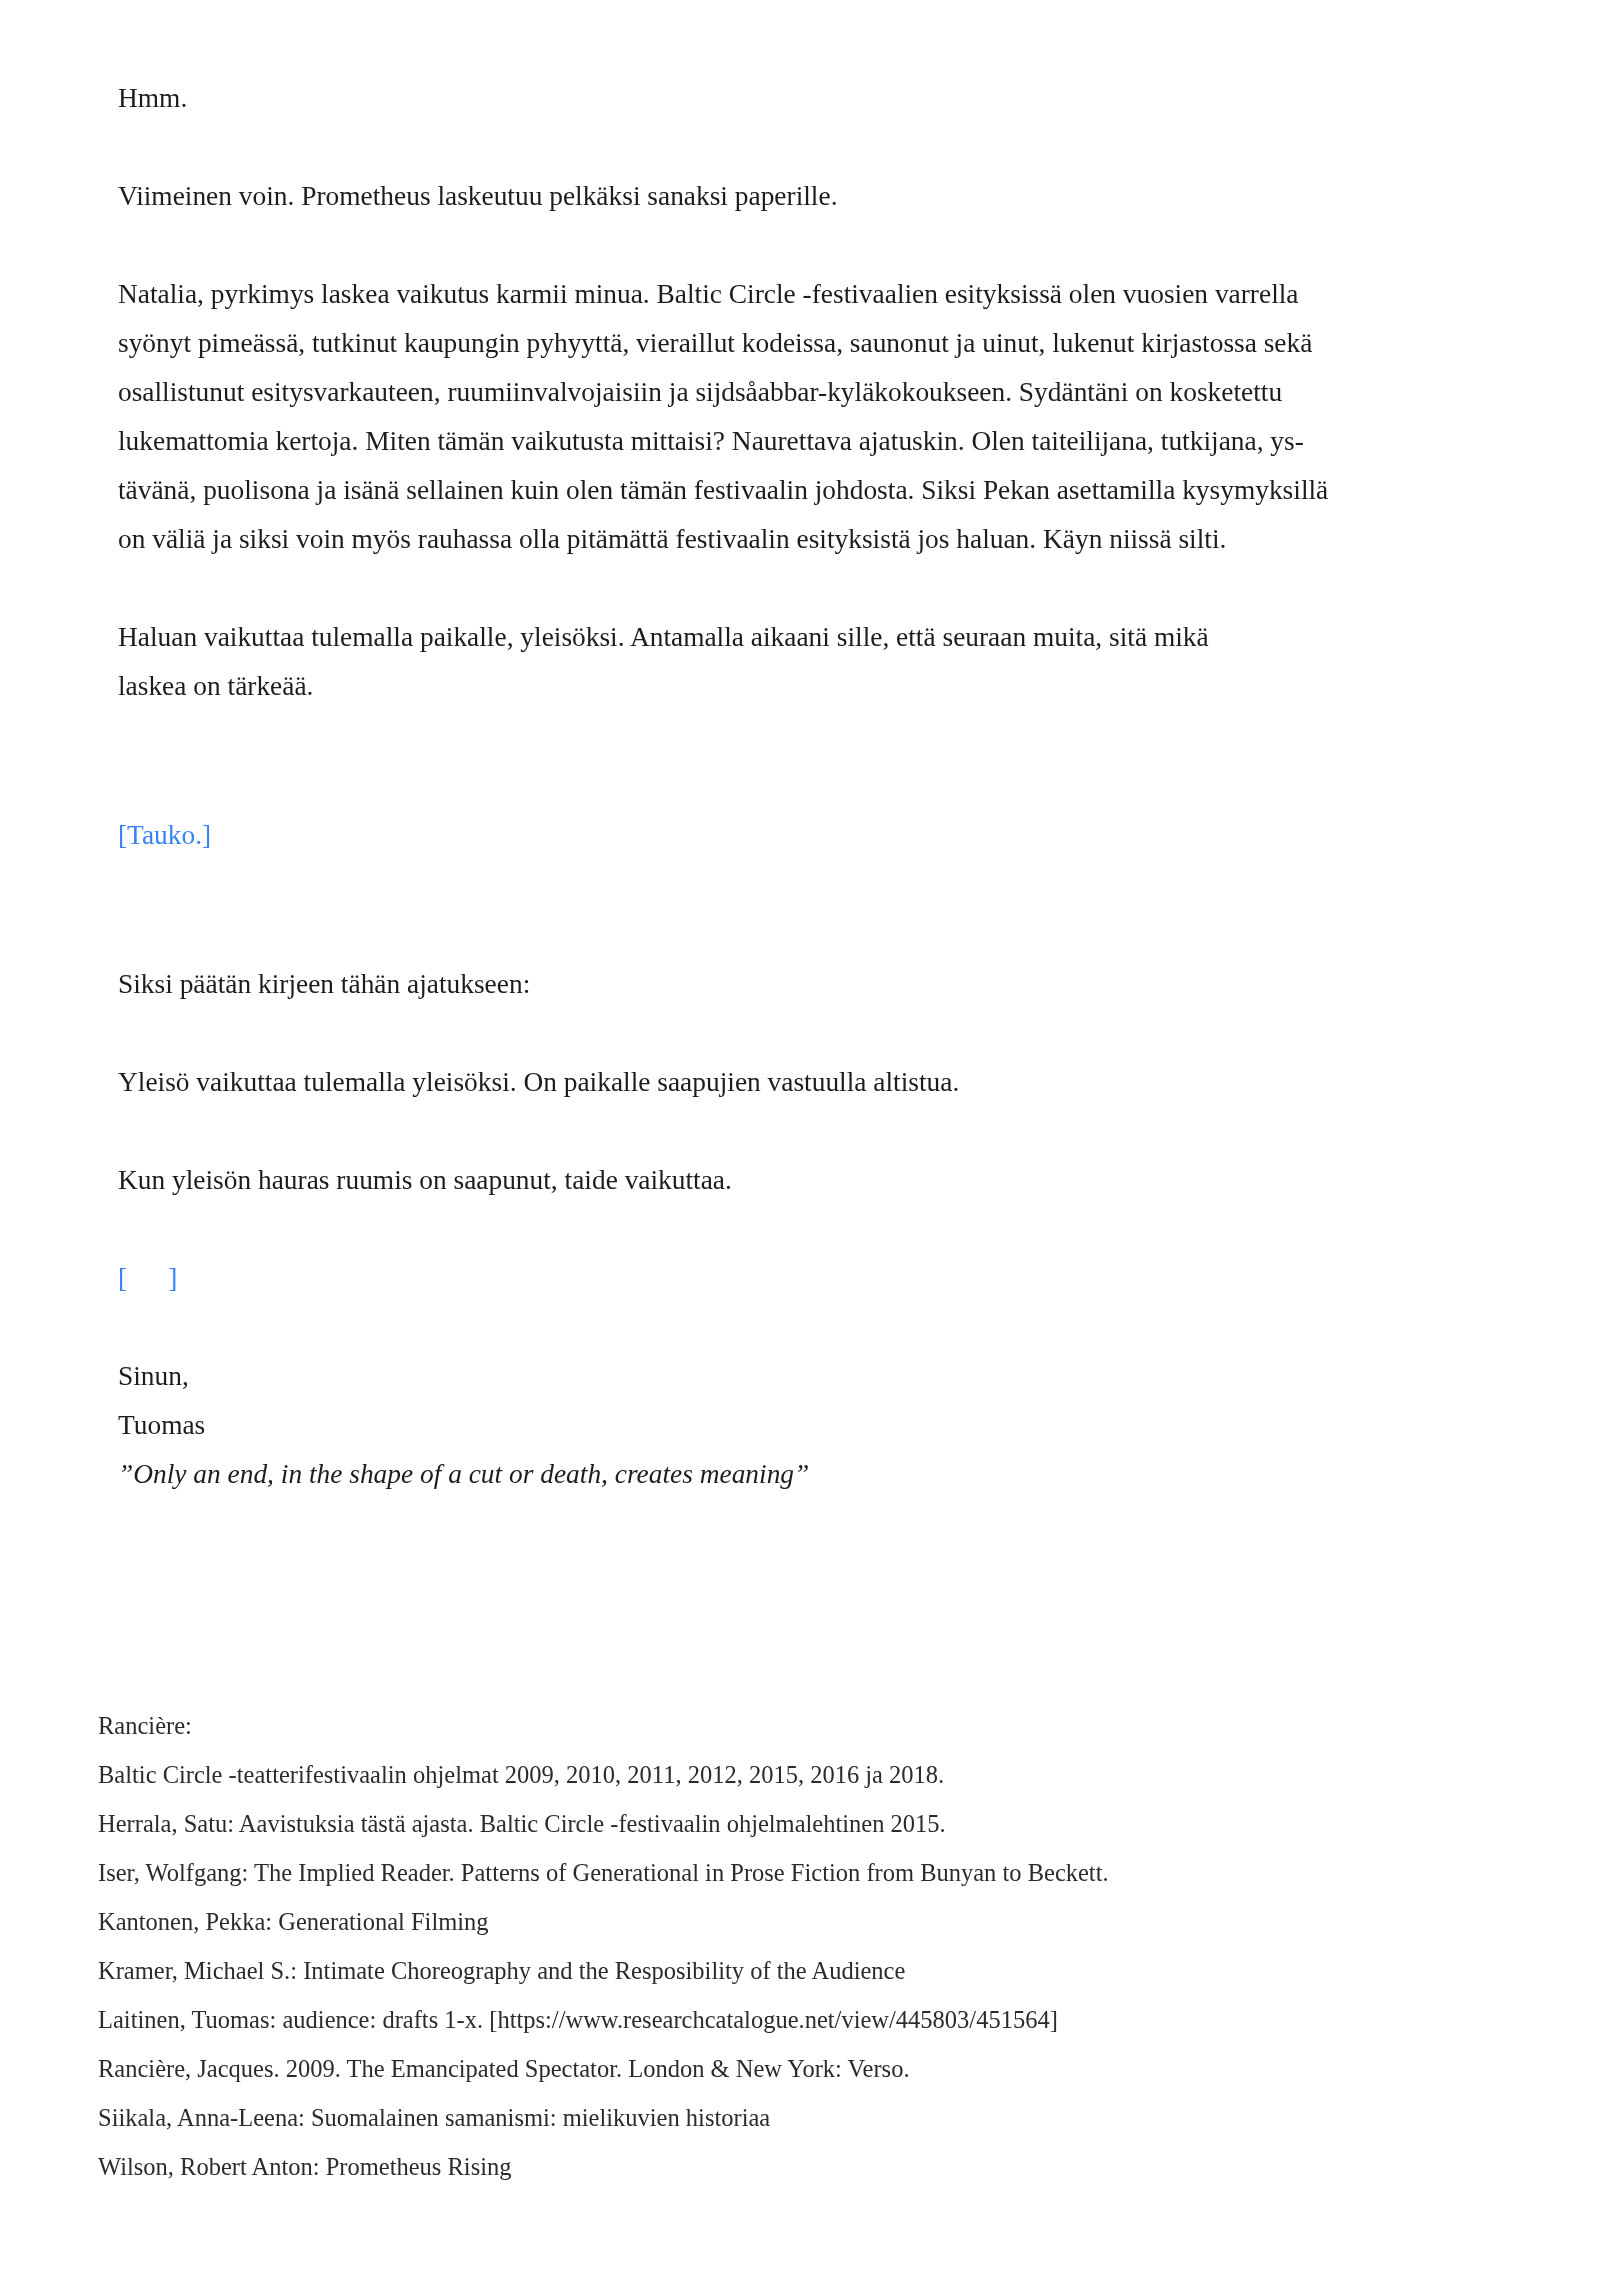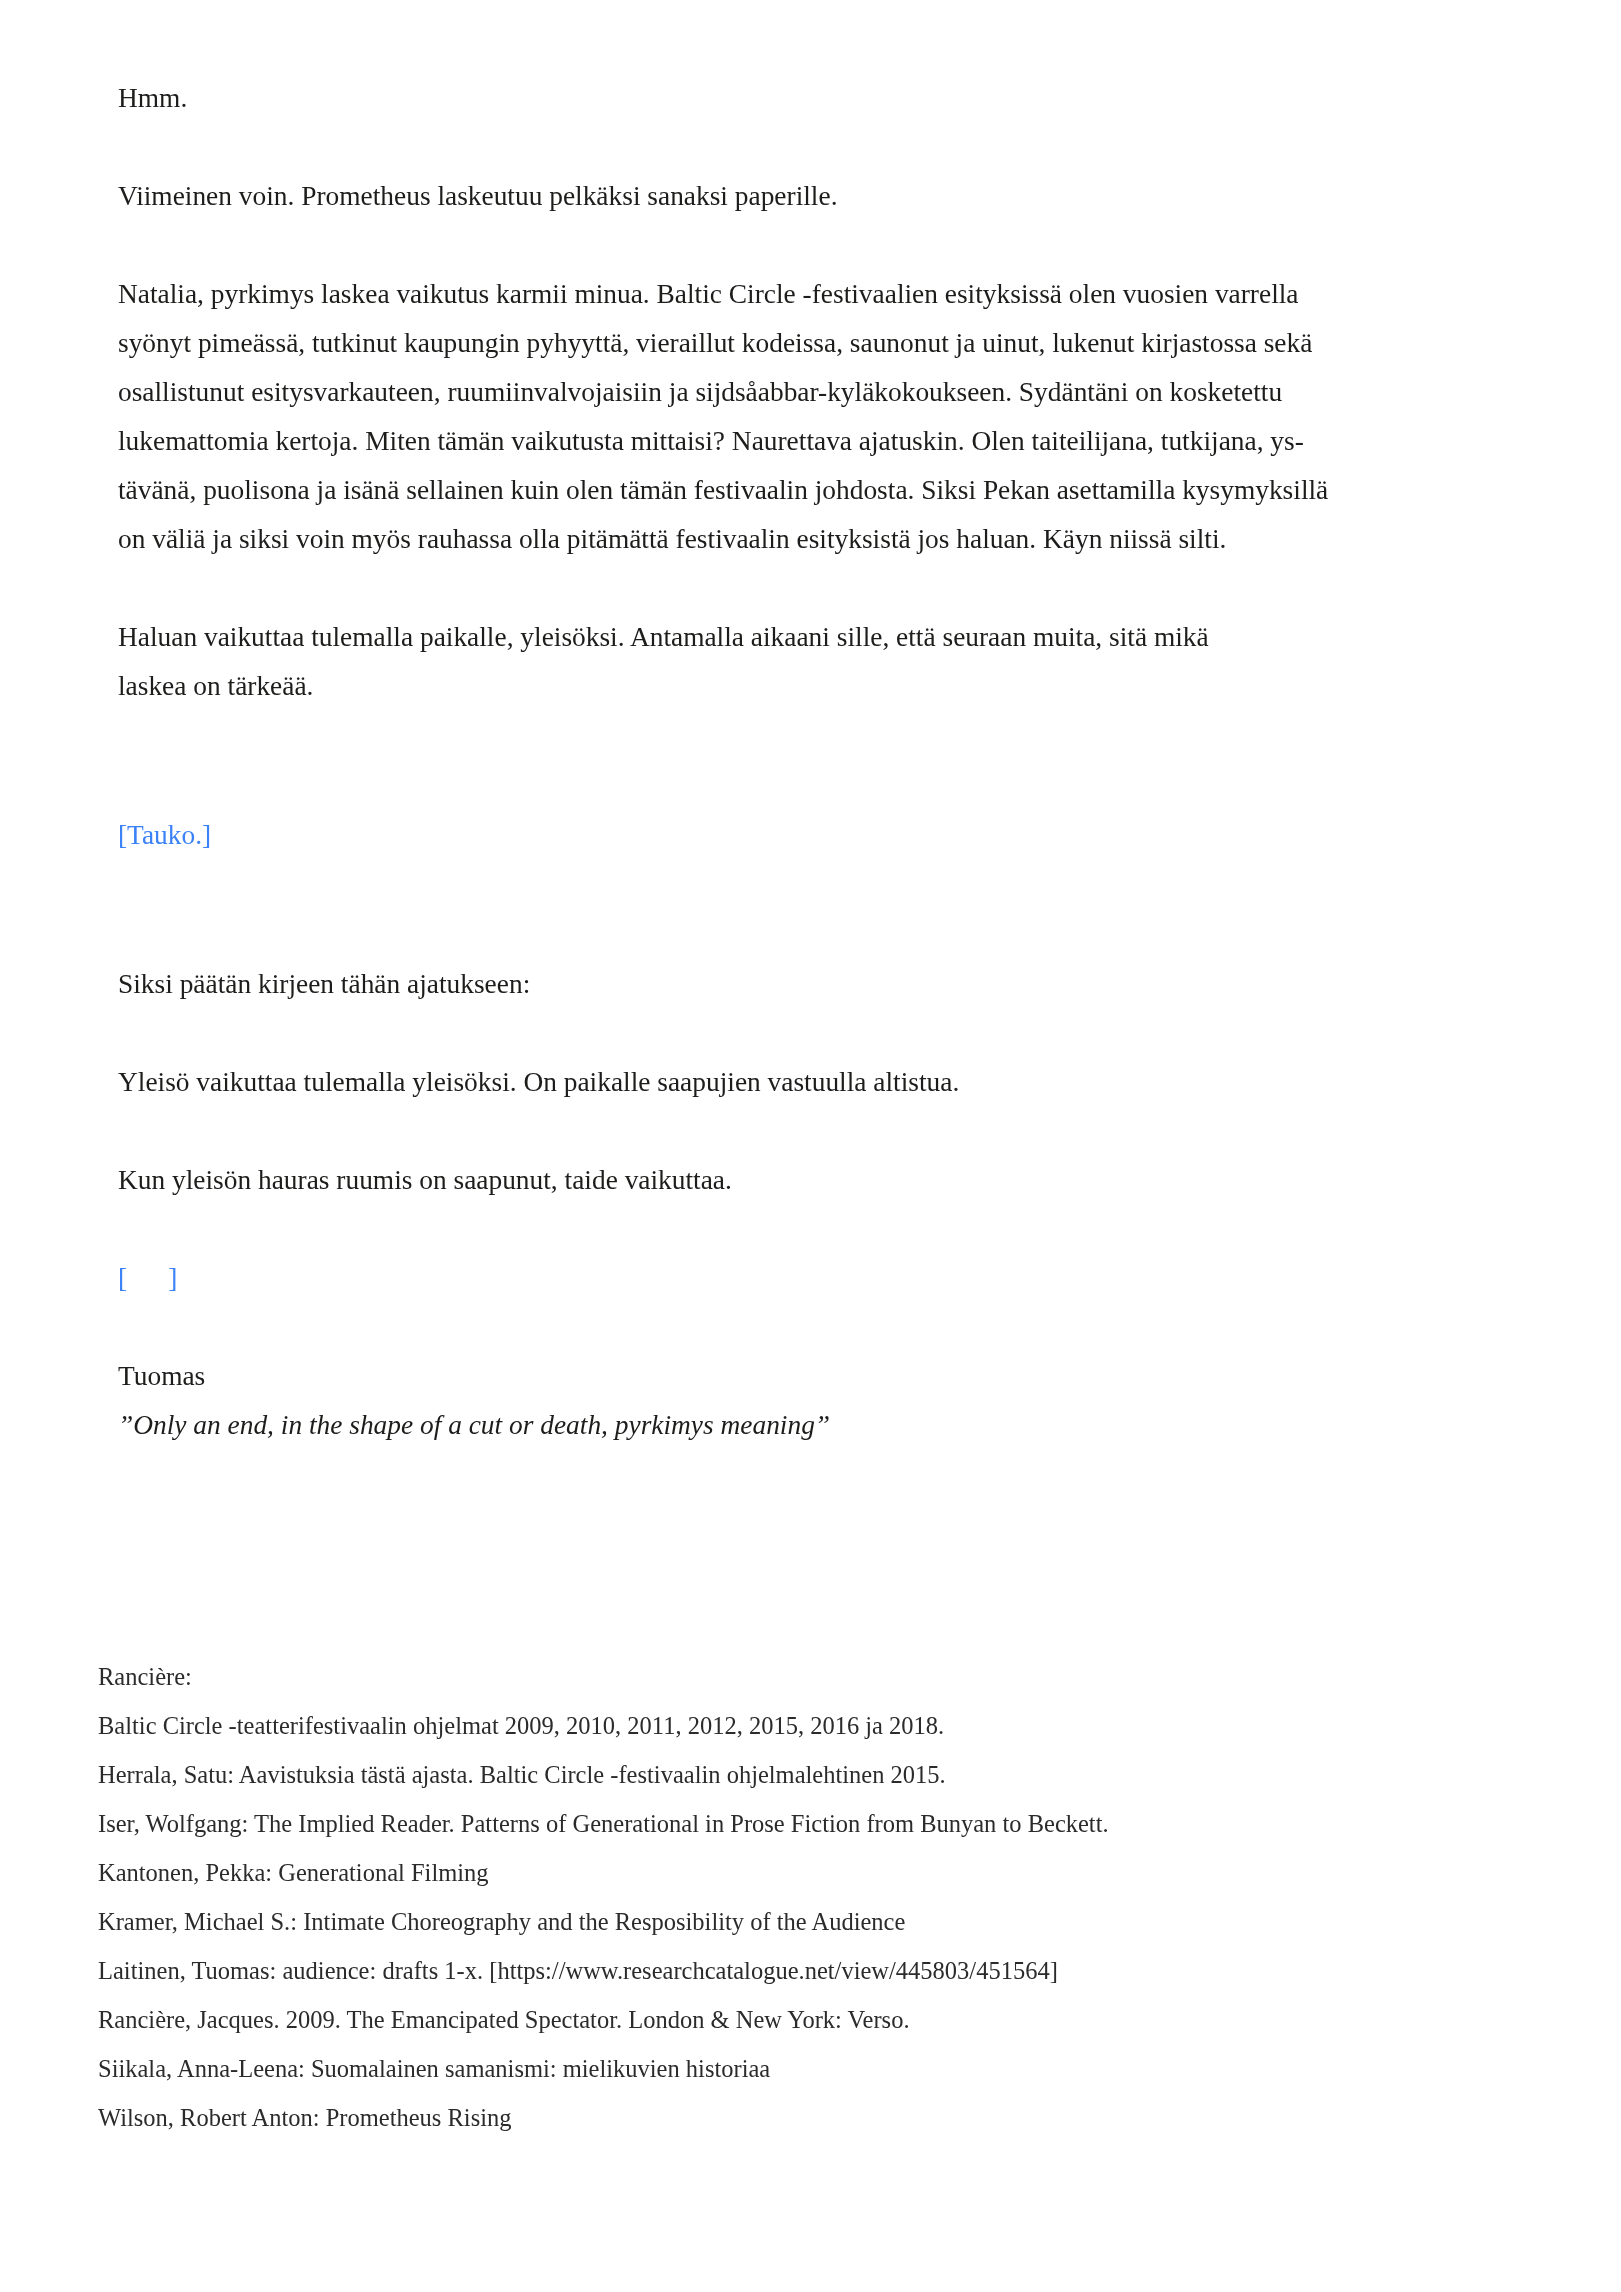--- a/index.html
+++ b/index.html
@@ -68,22 +68,23 @@
 
     <p class="para gap-lg">Siksi päätän kirjeen tähän ajatukseen:</p>
 
     <p class="para">Yleisö vaikuttaa tulemalla yleisöksi. On paikalle saapujien vastuulla altistua.</p>
 
     <p class="para">Kun yleisön hauras ruumis on saapunut, taide vaikuttaa.</p>
 
     <p class="para red line">[&nbsp;&nbsp;&nbsp;&nbsp;&nbsp;&nbsp;]</p>
 
     <div class="para signoff">
+      <div class="line">Sinun,</div>
       <div class="line">Tuomas</div>
-      <div class="line italic">”Only an end, in the shape of a cut or death, pyrkimys meaning”</div>
+      <div class="line italic">”Only an end, in the shape of a cut or death, creates meaning”</div>
     </div>
 
   </div>
 
   <div class="sources">
     <div class="src-line">Rancière:</div>
     <div class="src-line">Baltic Circle -teatterifestivaalin ohjelmat 2009, 2010, 2011, 2012, 2015, 2016 ja 2018.</div>
     <div class="src-line">Herrala, Satu: Aavistuksia tästä ajasta. Baltic Circle -festivaalin ohjelmalehtinen 2015.</div>
     <div class="src-line">Iser, Wolfgang: The Implied Reader. Patterns of Generational in Prose Fiction from Bunyan to Beckett.</div>
     <div class="src-line">Kantonen, Pekka: Generational Filming</div>

